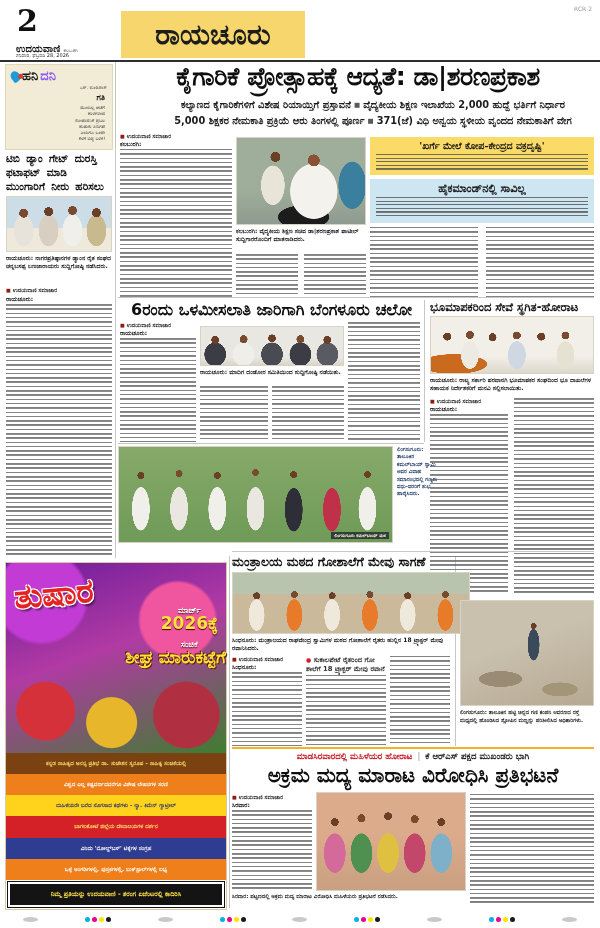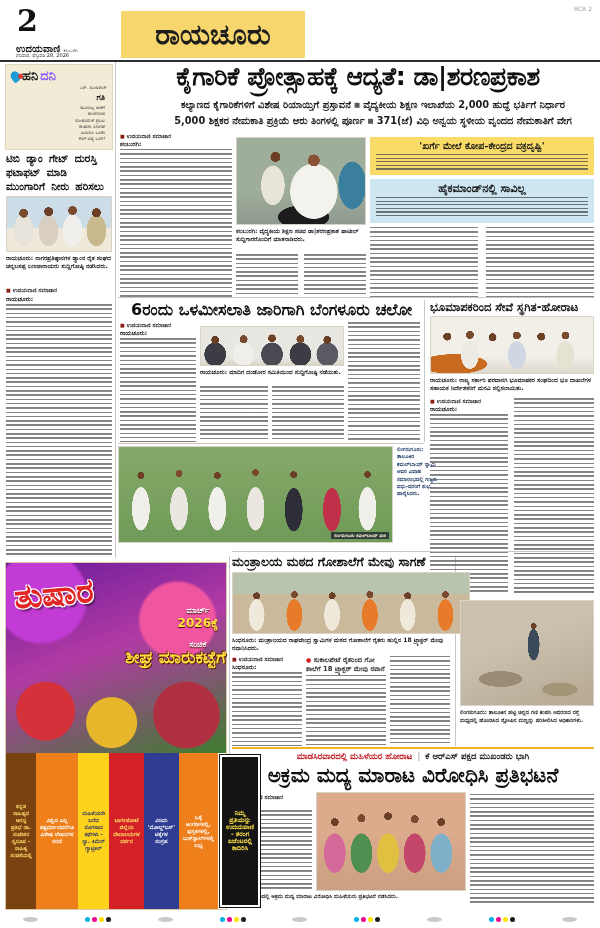--- a/index.html
+++ b/index.html
@@ -147,24 +147,24 @@
     radial-gradient(circle 30px at 18% 78%,#d4313b 96%,rgba(0,0,0,0) 100%),
     radial-gradient(circle 26px at 48% 84%,#e8b62a 96%,rgba(0,0,0,0) 100%),
     radial-gradient(circle 34px at 82% 80%,#b03042 96%,rgba(0,0,0,0) 100%),
     radial-gradient(circle 40px at 78% 30%,#f055a0 92%,rgba(0,0,0,0) 100%),
     radial-gradient(circle 48px at 16% 18%,#c23bd4 92%,rgba(0,0,0,0) 100%),
     linear-gradient(160deg,#6a1b9a 0%,#b13aa4 45%,#3f7d2f 100%);}
   .ad-brand{position:absolute;top:8px;left:8px;width:150px;font-size:33px;font-weight:800;color:#e32424;transform:rotate(-5deg);
     text-shadow:-1px -1px 0 #fff,1px -1px 0 #fff,-1px 1px 0 #fff,1px 1px 0 #fff,2px 3px 2px rgba(0,0,0,.5);}
   .ad-issue{position:absolute;top:32px;right:8px;text-align:center;font-weight:800;line-height:12px;}
   .ad-issue .i1,.ad-issue .i3{display:block;color:#fff;font-size:8px;text-shadow:0 1px 1px #400;margin-top:10px;}
-  .ad-issue .i2{display:block;color:#ffe23e;font-size:12px;text-shadow:0 1px 1px #400;}
+  .ad-issue .i2{display:block;color:#ffe23e;font-size:17px;text-shadow:0 1px 1px #400;}
   .ad-tag{position:absolute;top:84px;left:0;right:0;text-align:right;font-size:17px;font-weight:800;color:#ffe23e;
     text-shadow:1px 1px 0 #5a1a00,-1px -1px 0 #5a1a00;}
-  .ad-bands{flex:1;display:flex;}
+  .ad-bands{flex:1;display:flex;flex-direction:column;}
   .band{flex:1;display:flex;align-items:center;justify-content:center;text-align:center;
     font-size:5.6px;font-weight:700;line-height:7px;padding:2px 4px;}
   .band1{background:#7a4210;color:#ffdf6e;}
   .band2{background:#ef7f1a;color:#fff;}
   .band3{background:#ffd21c;color:#27316e;}
   .band4{background:#d42027;color:#ffe066;}
   .band5{background:#2e3c92;color:#fff;}
   .band6{background:#ef7f1a;color:#fff;}
   .band7{background:#141414;color:#ffe24a;border:2px solid #fff;outline:1px solid #141414;margin:2px;font-size:6.5px;}
   

